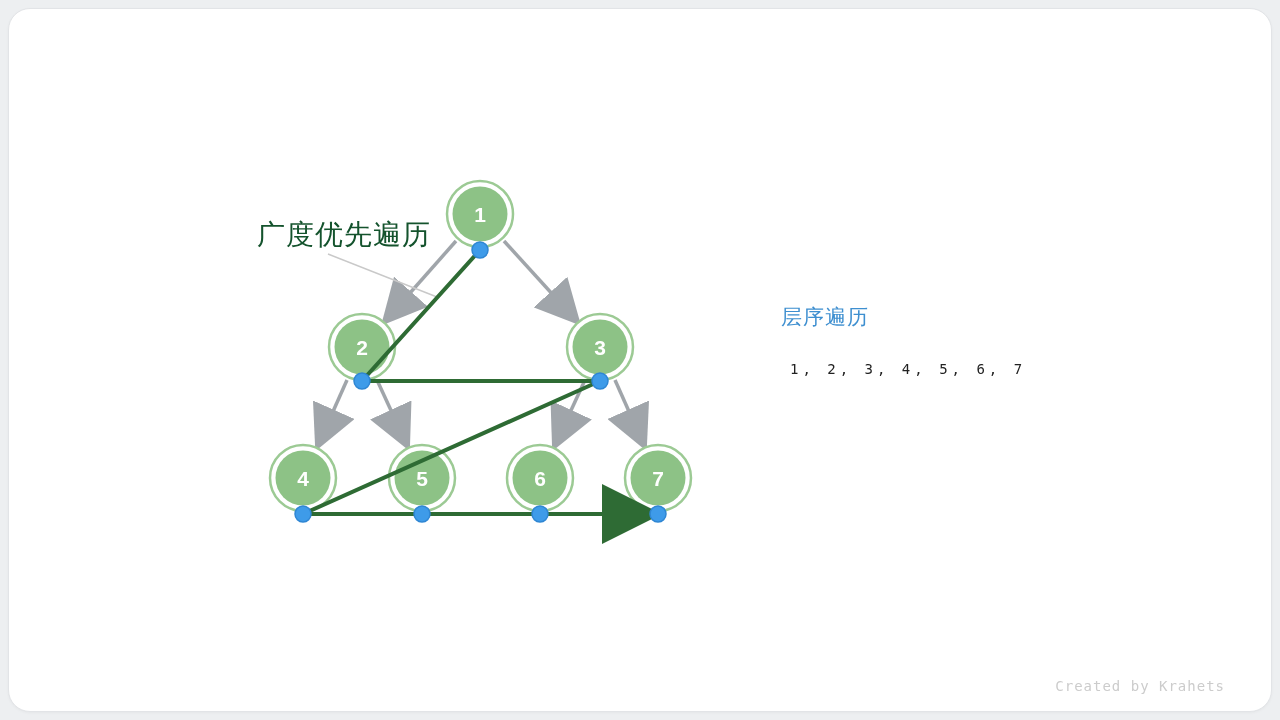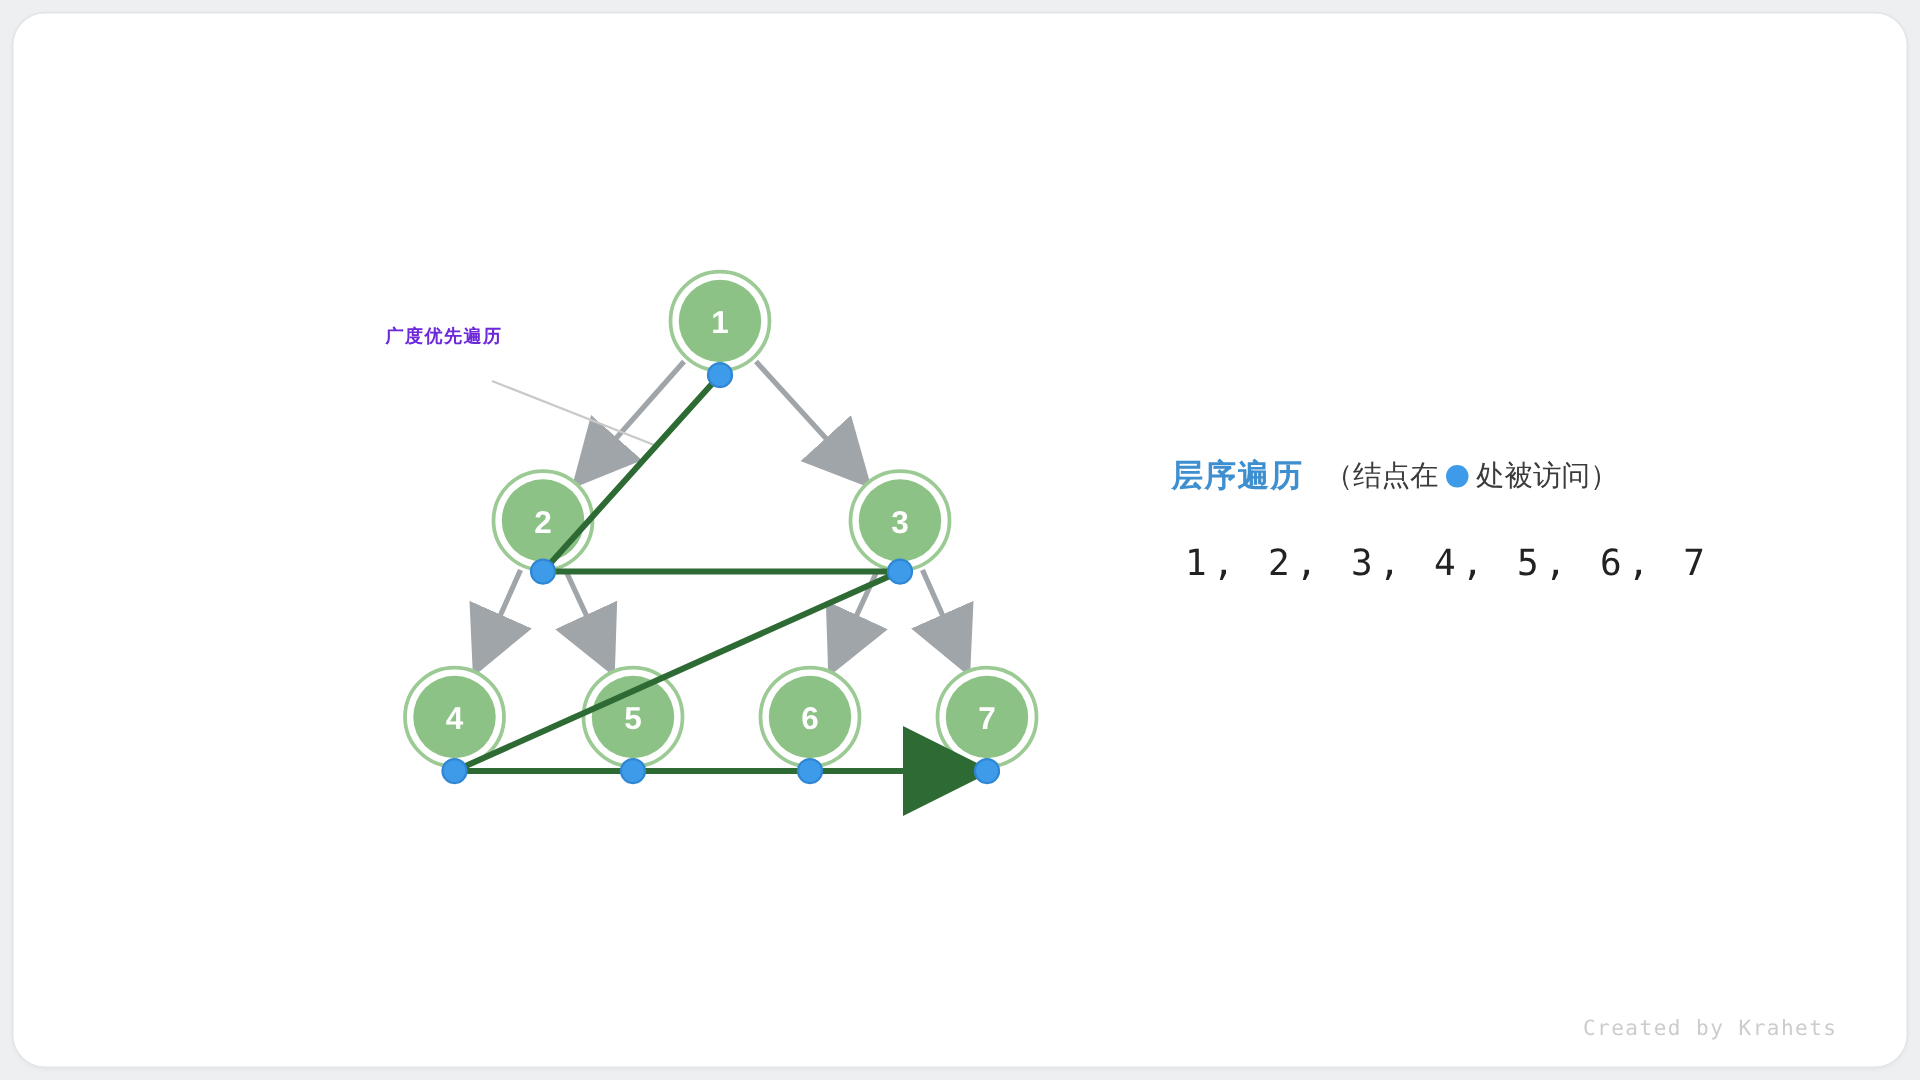--- a/index.html
+++ b/index.html
@@ -21,59 +21,59 @@
     box-shadow: 0 1px 3px rgba(0,0,0,0.04);
   }
   .svg-layer {
     position: absolute;
     left: 0; top: 0;
     width: 1280px; height: 720px;
   }
   .bfs-label {
     position: absolute;
     left: 257px; top: 216px;
-    font-size: 12px;
-    font-weight: bold;
-    color: #6d28d9;
+    font-size: 28px;
+    font-weight: normal;
+    color: #14532d;
     letter-spacing: 1px;
   }
   .legend {
     position: absolute;
     left: 781px; top: 303px;
     width: 440px;
   }
   .legend-line1 {
     display: flex;
     align-items: center;
     gap: 14px;
   }
   .legend-title {
     font-size: 21px;
-    font-weight: bold;
+    font-weight: normal;
     color: #3E8FD0;
     letter-spacing: 1px;
   }
   .legend-note {
     font-size: 19px;
     color: #3b3b3b;
     display: inline-flex;
     align-items: center;
   }
   .legend-dot {
     display: inline-block;
     width: 15px; height: 15px;
     border-radius: 50%;
     background: #3E9BE9;
     margin: 0 5px;
   }
   .legend-seq {
     margin-top: 30px;
     padding-left: 9px;
     font-family: "DejaVu Sans Mono", monospace;
-    font-size: 24px;
+    font-size: 14px;
     color: #222222;
     letter-spacing: 4px;
   }
   .watermark {
     position: absolute;
     right: 55px; bottom: 26px;
     font-family: "DejaVu Sans Mono", monospace;
     font-size: 14px;
     color: #cccccc;
     letter-spacing: 1px;
@@ -161,22 +161,17 @@
     <circle cx="540" cy="514" r="8"></circle>
     <circle cx="658" cy="514" r="8"></circle>
   </g>
 </svg>
 
 <div class="bfs-label">广度优先遍历</div>
 
 <div class="legend">
   <div class="legend-line1">
     <span class="legend-title">层序遍历</span>
-    <span class="legend-note">
-      <span>（结点在</span>
-      <span class="legend-dot"></span>
-      <span>处被访问）</span>
-    </span>
   </div>
   <div class="legend-seq">1, 2, 3, 4, 5, 6, 7</div>
 </div>
 
 <div class="watermark">Created by Krahets</div>
 
 </body></html>

